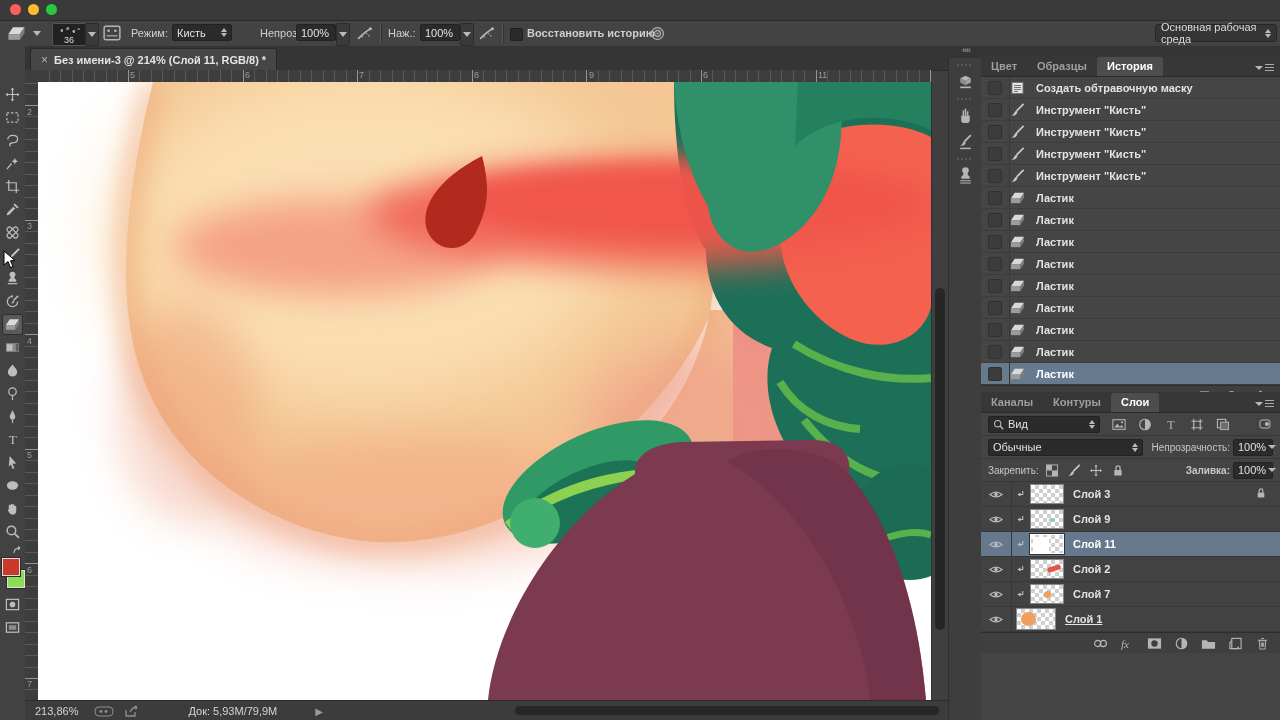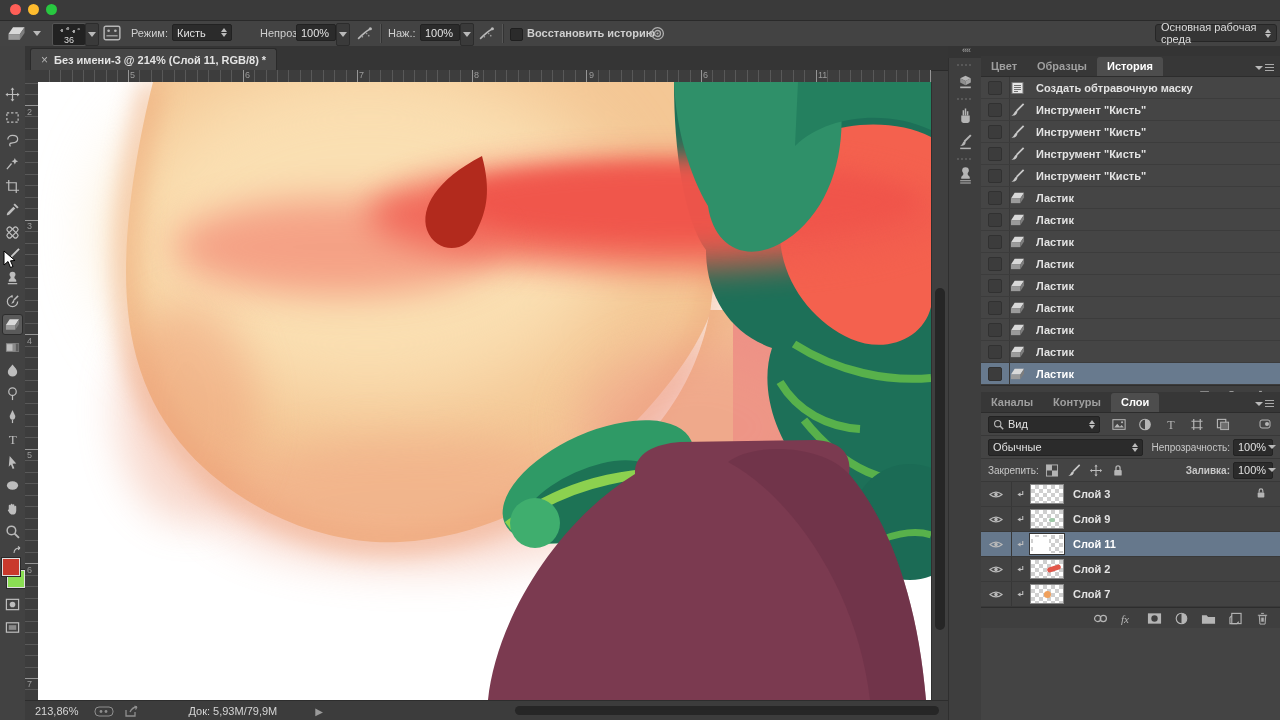--- a/index.html
+++ b/index.html
@@ -941,20 +941,31 @@
       <span class="clip">
           <svg>
             <use href="#i-clip"></use>
           </svg>
         </span>
       <span class="thumb">
           <span class="blob" style="left:13px;top:6px;width:7px;height:7px;background:#f0a05c;"></span>
         </span>
       <span class="lname">Слой 7</span>
     </div>
+    <div class="lyr">
+      <span class="eyecell">
+          <svg width="14" height="9" viewBox="0 0 16 10">
+            <use href="#i-eye"></use>
+          </svg>
+        </span>
+      <span class="thumb big">
+          <span class="blob" style="left:4px;top:3px;width:15px;height:14px;background:#f0a05c;"></span>
+        </span>
+      <span class="lname u">Слой 1</span>
+    </div>
   </div>
 
   <div class="lyrbottom">
     <svg viewBox="0 0 16 10">
         <use href="#i-link"></use>
       </svg>
     <svg viewBox="0 0 16 14">
         <text x="1" y="12" font-size="12" font-style="italic" fill="#b5b5b5" font-family="Liberation Serif,serif">fx</text>
       </svg>
     <svg viewBox="0 0 16 13">

